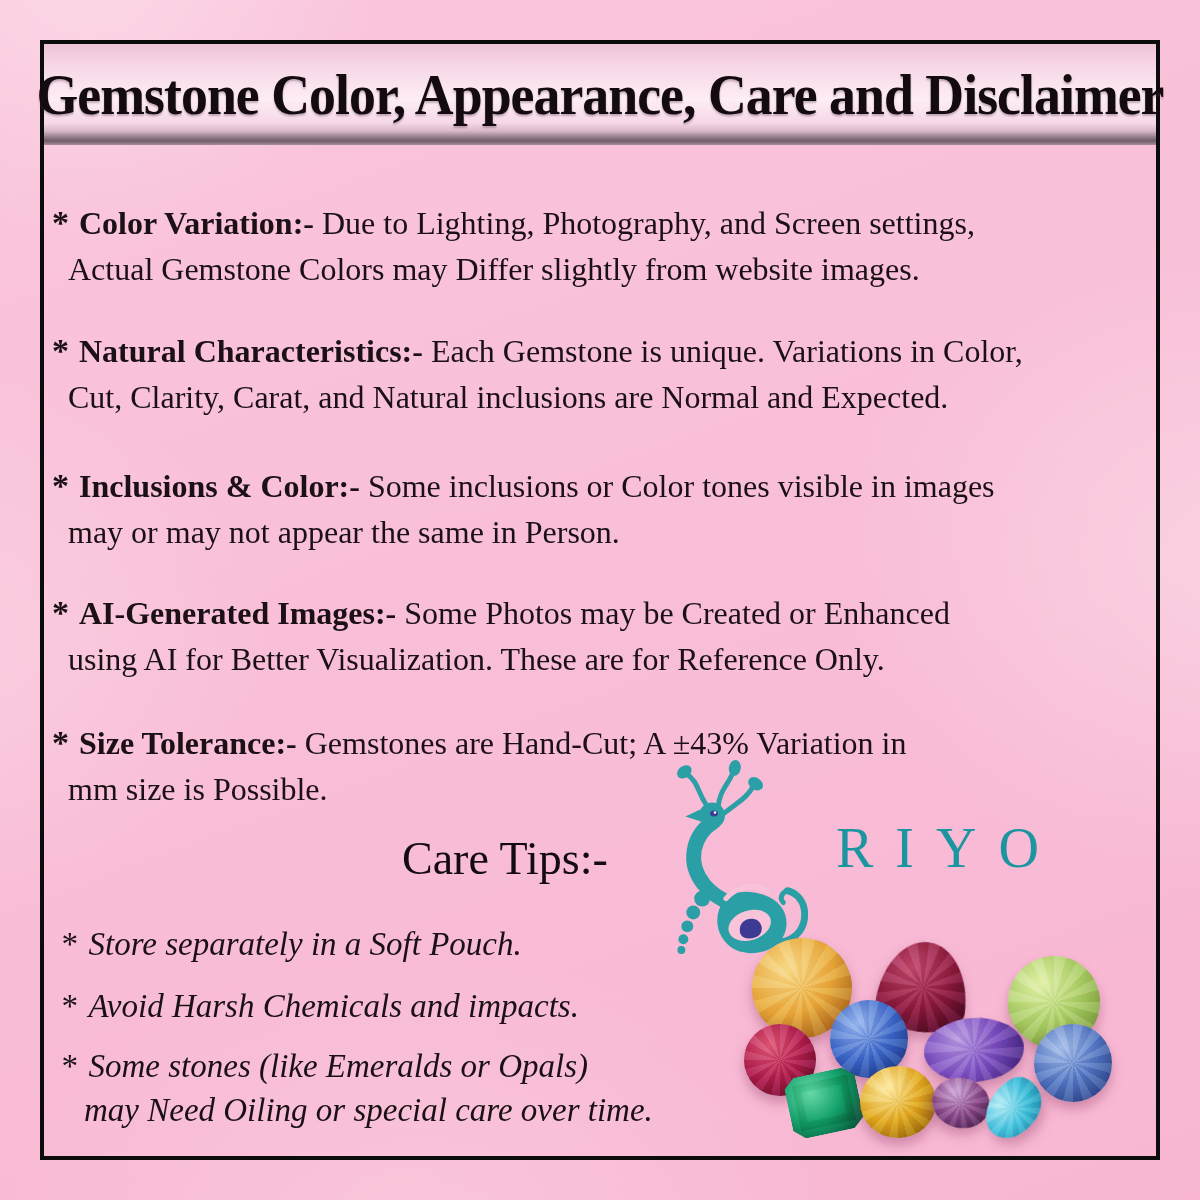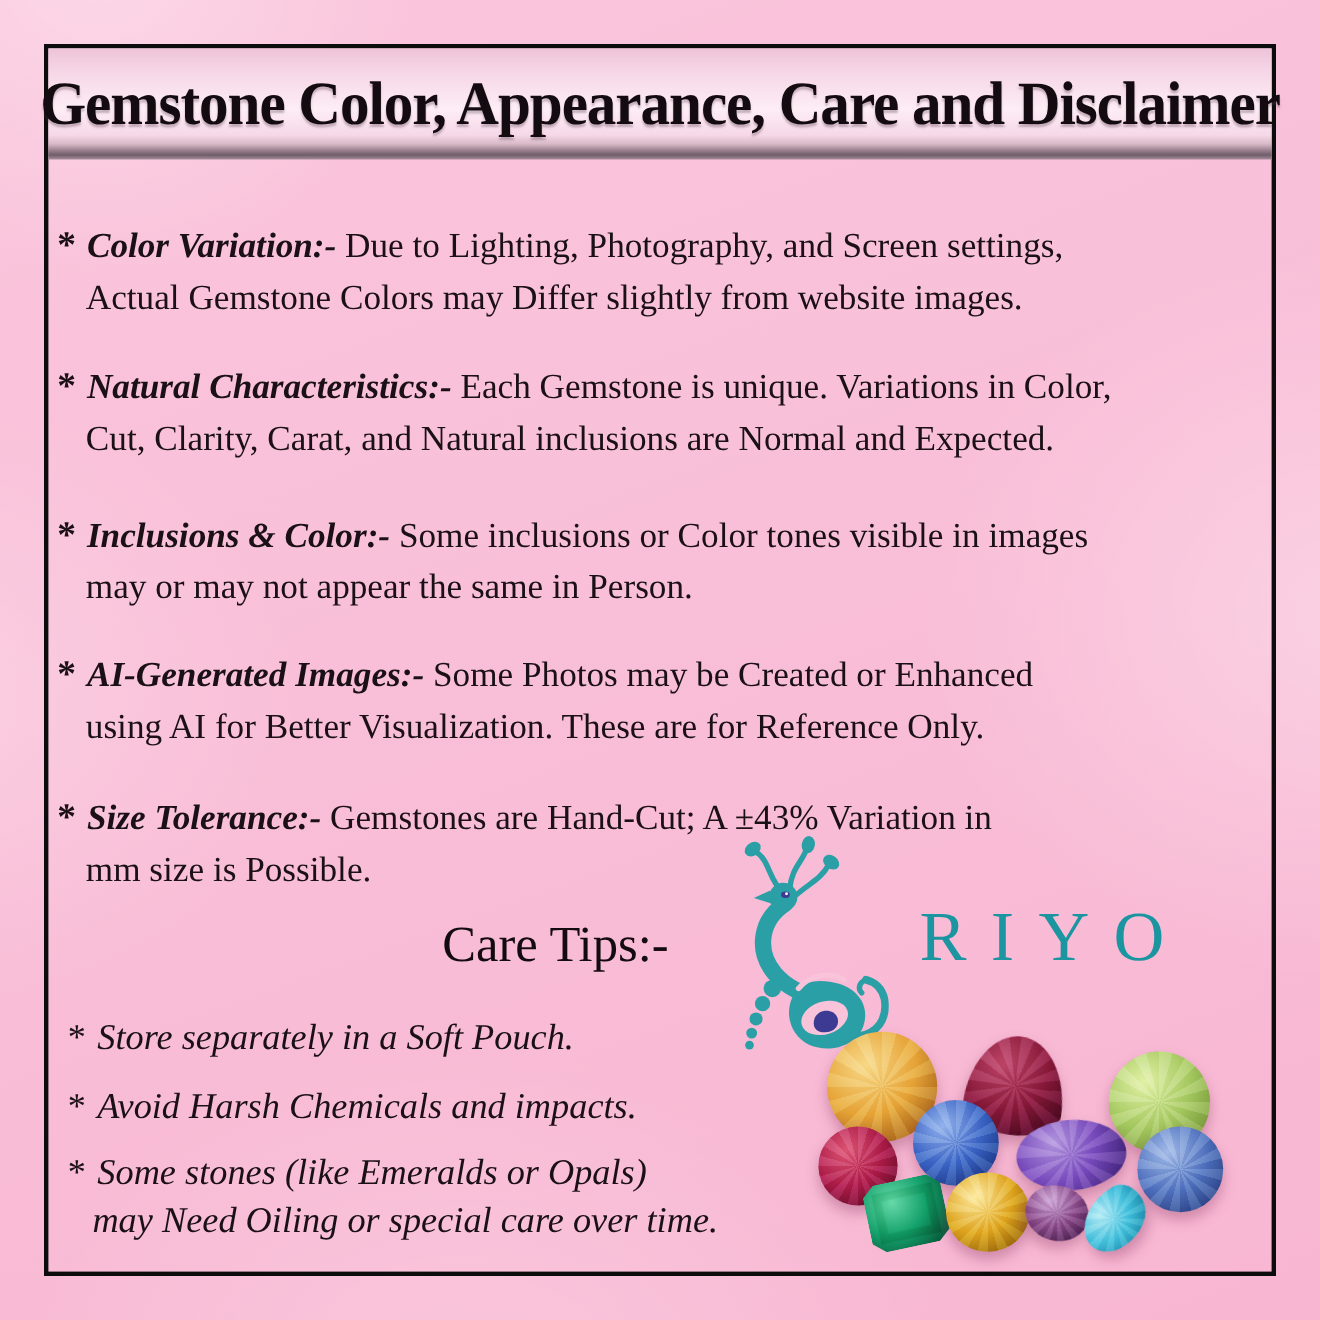--- a/index.html
+++ b/index.html
@@ -25,28 +25,28 @@
     display:flex;align-items:center;justify-content:center;
   }
   .title{
     font-size:56px;font-weight:700;color:#140b10;letter-spacing:-1px;
     transform:scaleX(.96);transform-origin:center;
     text-shadow:0 2px 2px rgba(90,60,80,.35);
     white-space:nowrap;
   }
   .disc{position:absolute;left:52px;color:#1a1016;font-size:32px;line-height:46px;}
   .disc .star{font-weight:700;font-size:34px;}
-  .disc .lbl{font-weight:700;margin:16px 8px 0 10px;font-style:italic;}
-  .disc .l2{margin-left:26px;}
+  .disc .lbl{font-weight:700;margin:16px 8px 0 10px;}
+  .disc .l2{margin-left:16px;}
   .care-heading{
     position:absolute;left:402px;top:832px;font-size:46px;font-weight:400;color:#140b10;
   }
   .peacock{position:absolute;left:628px;top:760px;width:180px;height:198px;}
   .riyo{
-    position:absolute;left:836px;top:820px;font-size:64px;line-height:1;
+    position:absolute;left:836px;top:820px;font-size:56px;line-height:1;
     color:#1b96a1;letter-spacing:22px;font-weight:400;white-space:nowrap;
   }
   .tip{position:absolute;left:60px;color:#1a1016;font-size:33px;line-height:44px;font-style:italic;}
   .tip .star{font-weight:400;font-size:33px;margin-right:12px;}
   .tip .l2{margin-left:24px;text-align:right;}
   .gems{position:absolute;inset:0;pointer-events:none;}
   .gem{position:absolute;filter:drop-shadow(0 7px 6px rgba(140,60,100,.38));}
   .gem i{position:absolute;inset:0;border-radius:inherit;clip-path:inherit;display:block;
     background:repeating-conic-gradient(rgba(255,255,255,.26) 0deg 15deg, rgba(0,0,0,.12) 15deg 30deg);
     mix-blend-mode:soft-light;}

